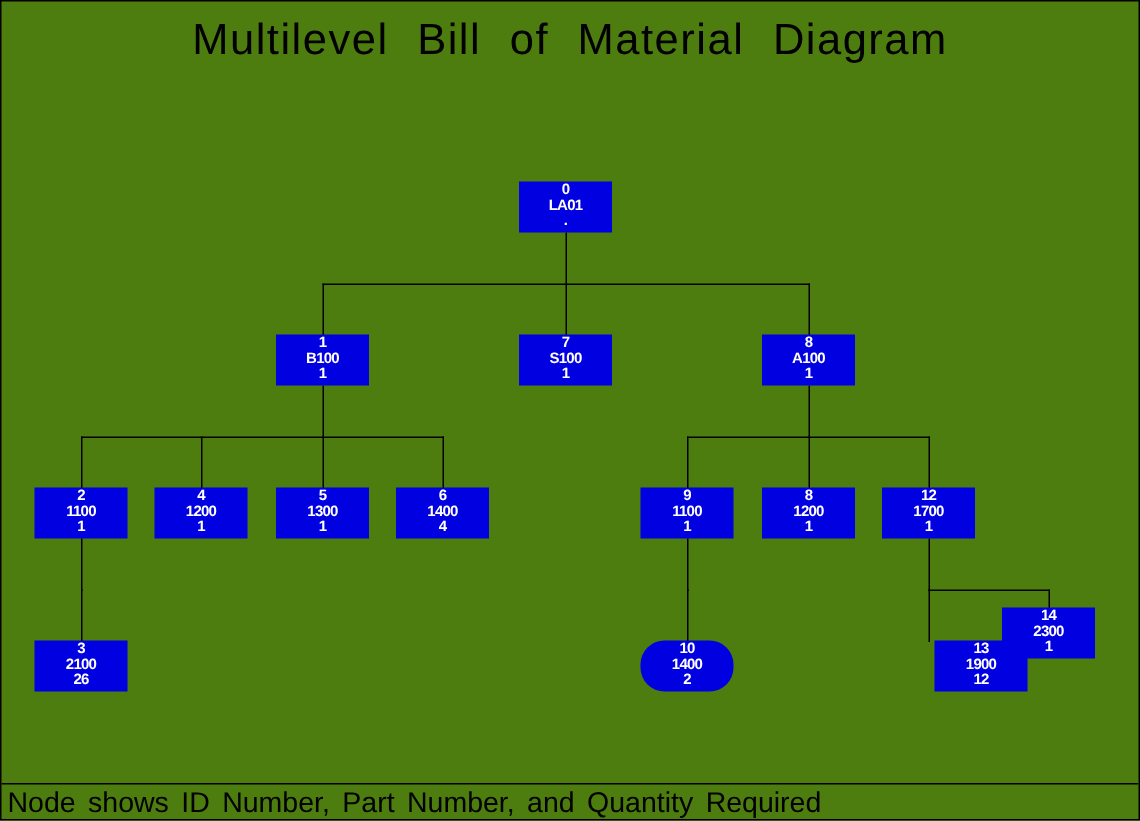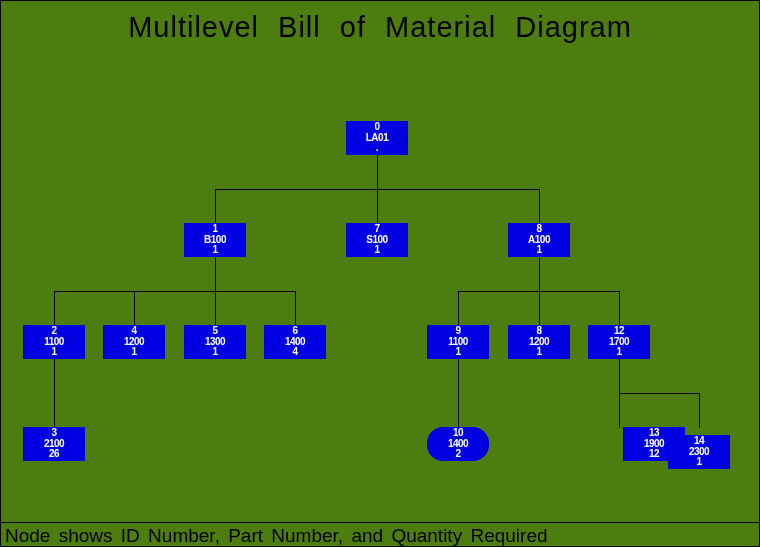--- a/index.html
+++ b/index.html
@@ -141,21 +141,21 @@
       <div class="node" style="left: 426px; top: 426px; background: rgb(0, 0, 224); color: rgb(255, 255, 255); border-radius: 16px;">
         <div>10</div>
         <div>1400</div>
         <div>2</div>
       </div>
       <div class="node" style="left: 622px; top: 426px; background: rgb(0, 0, 224); color: rgb(255, 255, 255);">
         <div>13</div>
         <div>1900</div>
         <div>12</div>
       </div>
-      <div class="node" style="left: 667px; top: 434px; background: rgb(0, 0, 224); color: rgb(255, 255, 255);">
+      <div class="node" style="left: 667px; top: 404px; background: rgb(0, 0, 224); color: rgb(255, 255, 255);">
         <div>14</div>
         <div>2300</div>
         <div>1</div>
       </div>
     </div>
   <div class="footrule" style="background: rgb(0, 0, 0);"></div>
   <div class="footnote">Node shows ID Number, Part Number, and Quantity Required</div>
 </div>
 
 </body></html>

